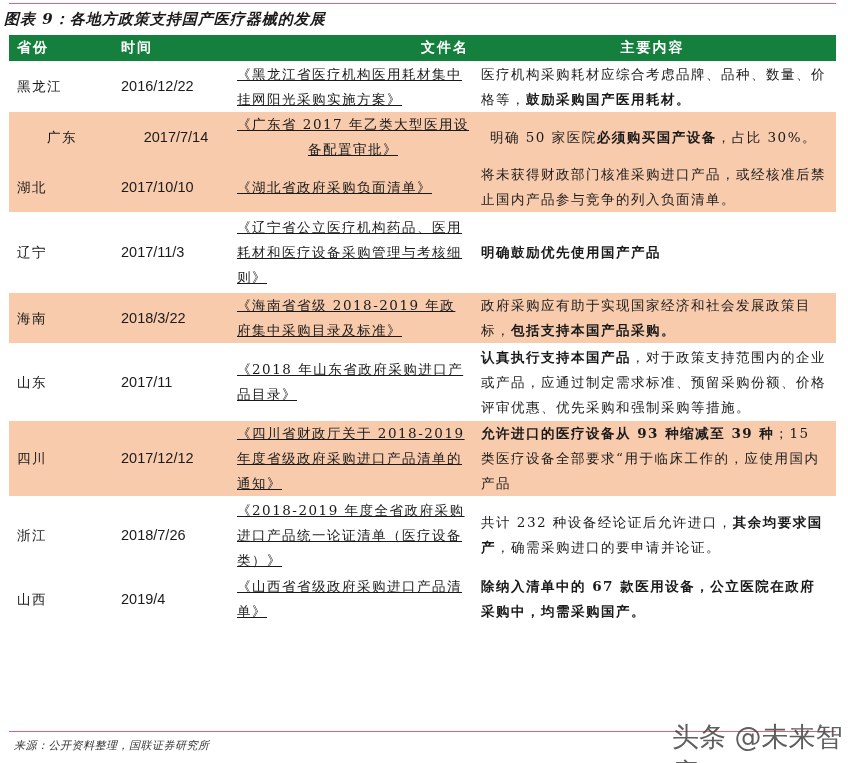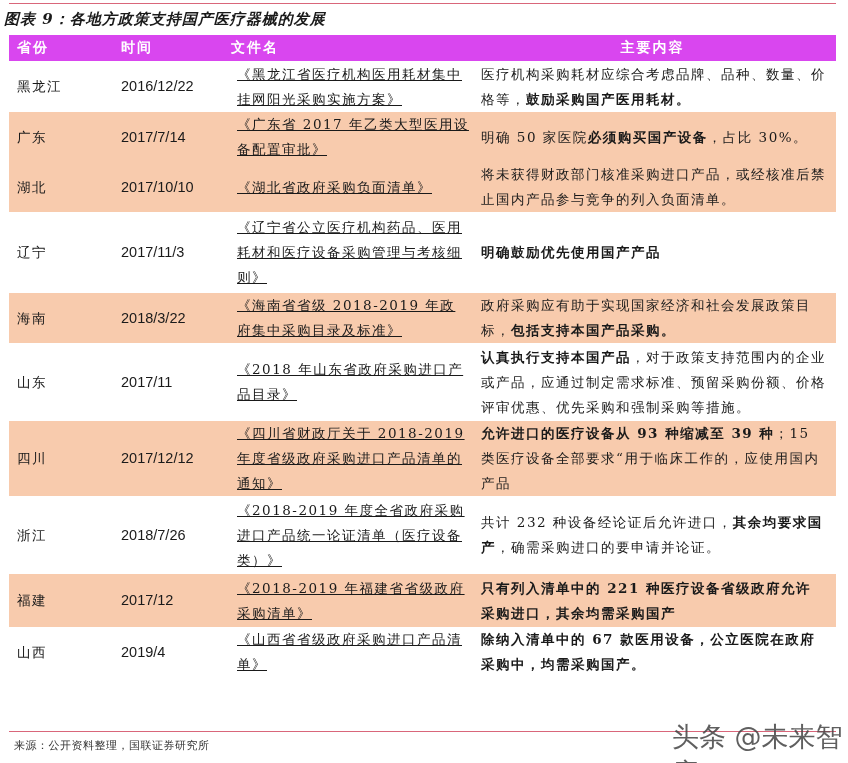--- a/index.html
+++ b/index.html
@@ -19,47 +19,47 @@
   }
   .fig-title {
     position: absolute; left: 4px; top: 10px;
     font-size: 15px; font-weight: bold; font-style: italic;
     color: #1a1a1a; letter-spacing: 1px;
   }
   .table {
     position: absolute; left: 9px; top: 35px; width: 827px;
     border-collapse: collapse;
   }
-  .hdr-row { height: 26px; background: #d946ef; }
+  .hdr-row { height: 26px; background: #15803d; }
   .hdr-row th {
     color: #ffffff; font-weight: bold; font-size: 14px;
     padding: 0; text-align: left; letter-spacing: 2px;
   }
   .hdr-row th.c1 { padding-left: 8px; }
   .hdr-row th.c2 { padding-left: 14px; }
-  .hdr-row th.c3 { text-align: left; }
+  .hdr-row th.c3 { text-align: right; }
   .hdr-row th.c4 { text-align: center; }
   td {
     font-size: 13.5px; line-height: 25px; padding: 0; vertical-align: middle;
     letter-spacing: 1.5px;
   }
   td.c1 { width: 90px; padding-left: 8px; }
   td.c2 { width: 110px; padding-left: 14px; font-family: "Liberation Sans", sans-serif; font-size: 14.5px; letter-spacing: 0; margin-top: 32px; }
   td.c3 { width: 232px; padding-left: 6px; text-decoration: underline; }
   td.c4 { padding-left: 12px; padding-right: 10px; }
   tr.shade td { background: #f8cbad; }
   tr.plain td { background: #ffffff; }
   b { font-weight: bold; }
   .bottom-rule {
     position: absolute; left: 9px; top: 731px; width: 827px; height: 0;
     border-top: 1.5px solid #d9667a;
   }
   .source {
     position: absolute; left: 14px; top: 738px;
-    font-size: 11px; color: #333; letter-spacing: 0.5px;
+    font-size: 11px; color: #333; letter-spacing: 0.5px; font-style: italic;
   }
   .watermark {
     position: absolute; left: 672px; top: 719px;
     font-family: "DejaVu Sans", sans-serif;
     font-size: 27px; color: #444; opacity: 0.85;
   }
 </style>
 </head>
 <body>
 
@@ -77,21 +77,21 @@
   </thead>
   <tbody id="tbody">
 
   <tr class="plain" style="height: 51px;">
     <td class="c1">黑龙江</td>
     <td class="c2">2016/12/22</td>
     <td class="c3">《黑龙江省医疗机构医用耗材集中挂网阳光采购实施方案》</td>
     <td class="c4"><span>医疗机构采购耗材应综合考虑品牌、品种、数量、价格等，</span><b>鼓励采购国产医用耗材。</b><span></span></td>
   </tr>
 
-  <tr class="shade" style="height: 50px;">
+  <tr class="shade" style="height: 50px; text-align: center;">
     <td class="c1">广东</td>
     <td class="c2">2017/7/14</td>
     <td class="c3">《广东省 2017 年乙类大型医用设备配置审批》</td>
     <td class="c4"><span>明确 50 家医院</span><b>必须购买国产设备</b><span>，占比 30%。</span></td>
   </tr>
 
 
   <tr class="shade" style="height: 50px;">
     <td class="c1">湖北</td>
     <td class="c2">2017/10/10</td>
@@ -127,26 +127,20 @@
     <td class="c4"><span></span><b>允许进口的医疗设备从 93 种缩减至 39 种</b><span>；15 类医疗设备全部要求“用于临床工作的，应使用国内产品</span></td>
   </tr>
 
   <tr class="plain" style="height: 78px;">
     <td class="c1">浙江</td>
     <td class="c2">2018/7/26</td>
     <td class="c3">《2018-2019 年度全省政府采购进口产品统一论证清单（医疗设备类）》</td>
     <td class="c4"><span>共计 232 种设备经论证后允许进口，</span><b>其余均要求国产</b><span>，确需采购进口的要申请并论证。</span></td>
   </tr>
 
-  <tr class="shade" style="height: 53px;">
-    <td class="c1">福建</td>
-    <td class="c2">2017/12</td>
-    <td class="c3">《2018-2019 年福建省省级政府采购清单》</td>
-    <td class="c4"><span></span><b>只有列入清单中的 221 种医疗设备省级政府允许采购进口，其余均需采购国产</b><span></span></td>
-  </tr>
 
   <tr class="plain" style="height: 38px;">
     <td class="c1">山西</td>
     <td class="c2">2019/4</td>
     <td class="c3">《山西省省级政府采购进口产品清单》</td>
     <td class="c4"><span></span><b>除纳入清单中的 67 款医用设备，公立医院在政府采购中，均需采购国产。</b><span></span></td>
   </tr>
 </tbody>
 </table>
 

